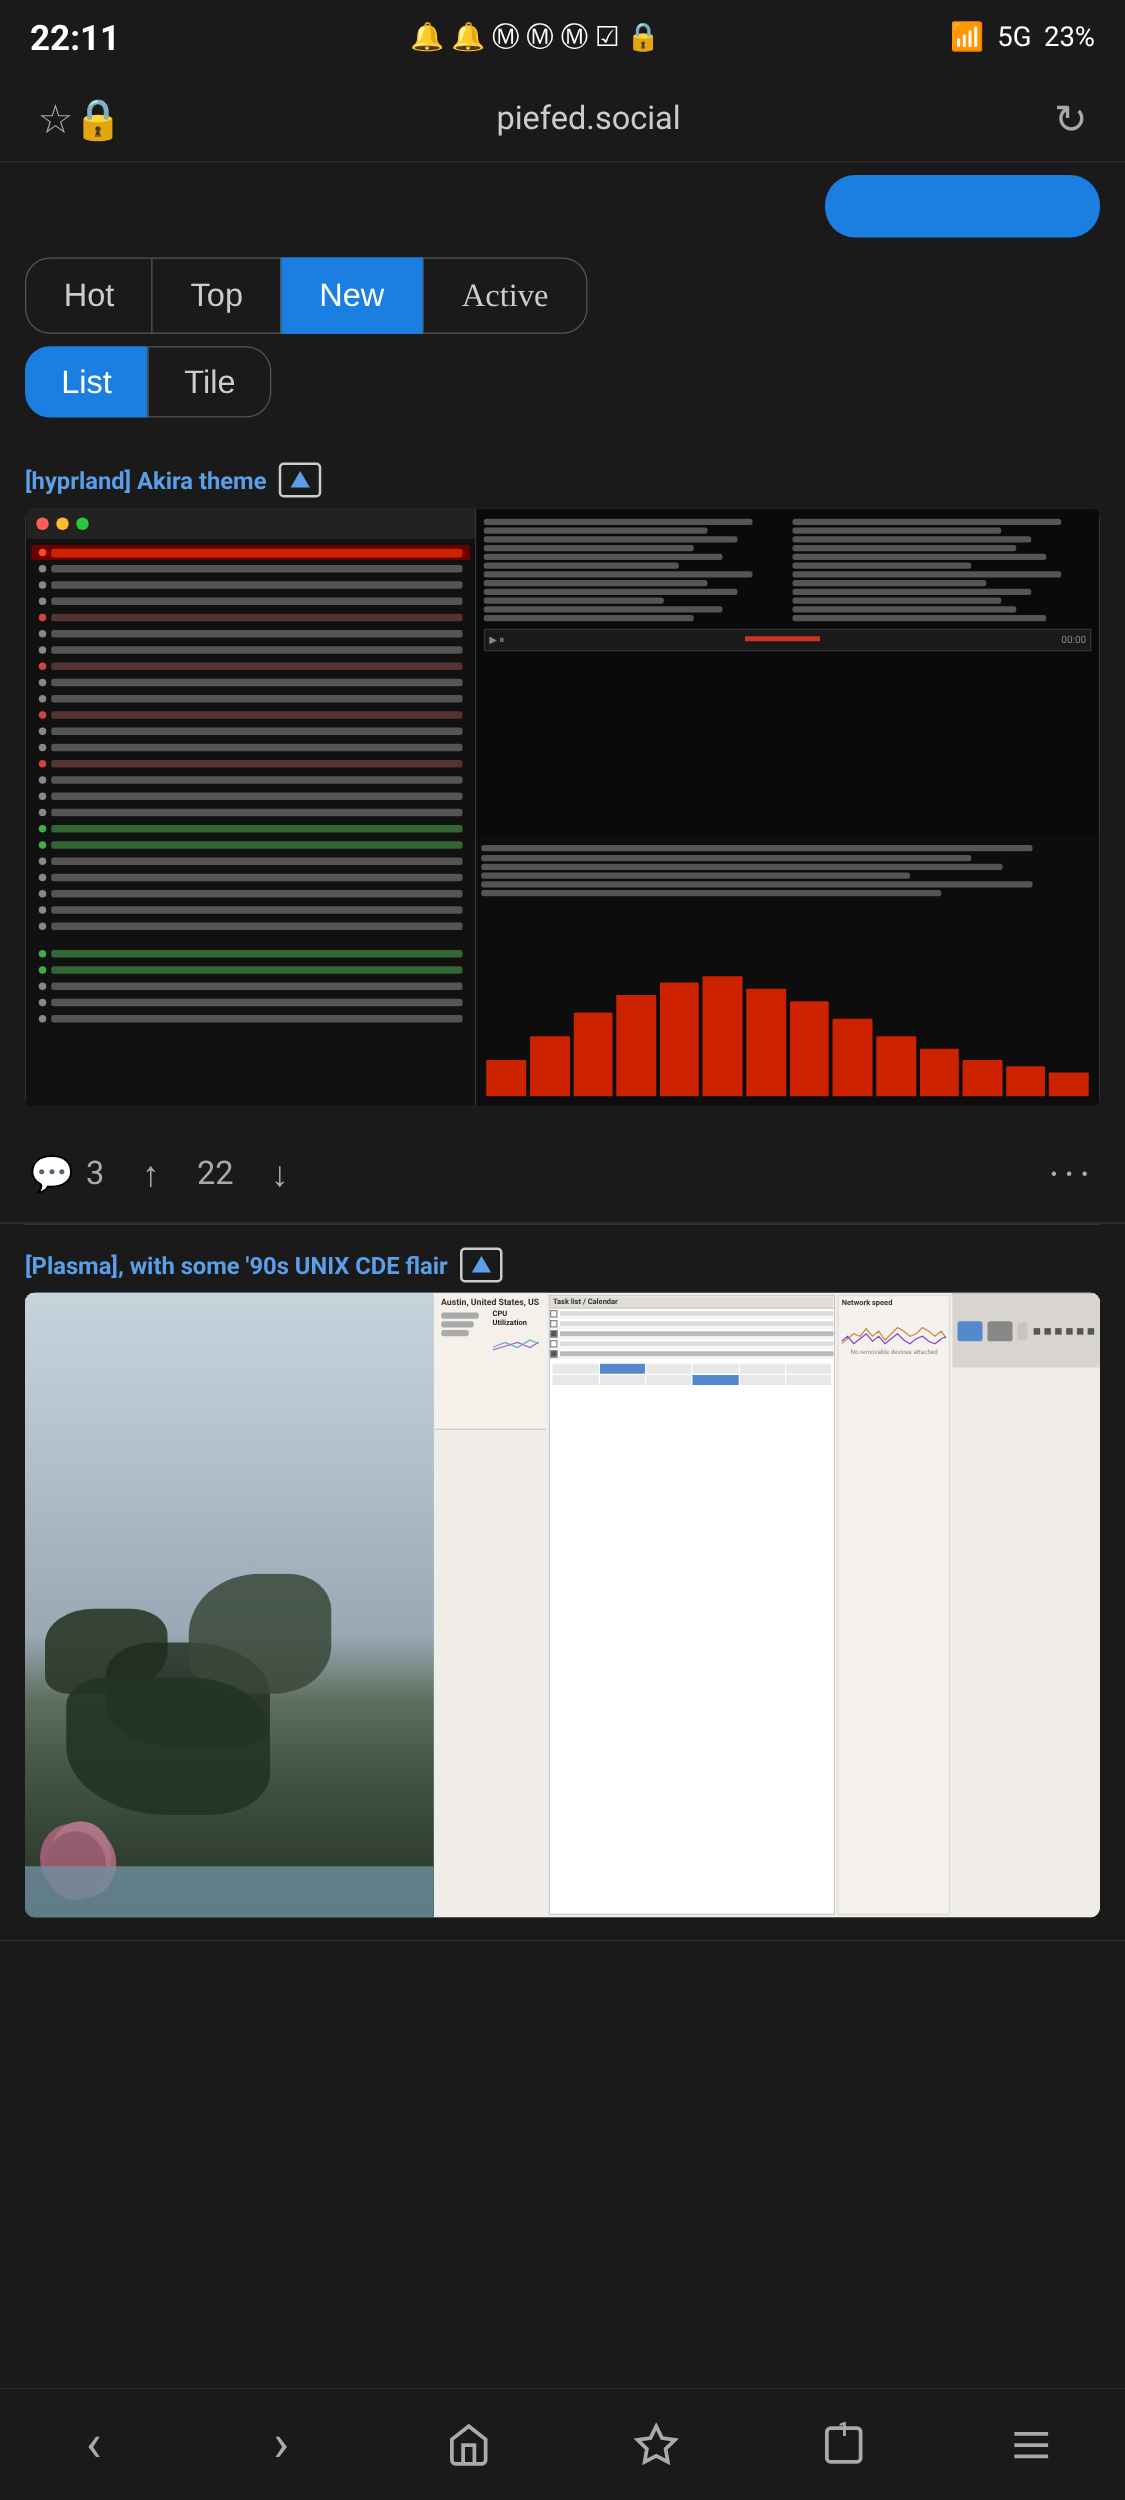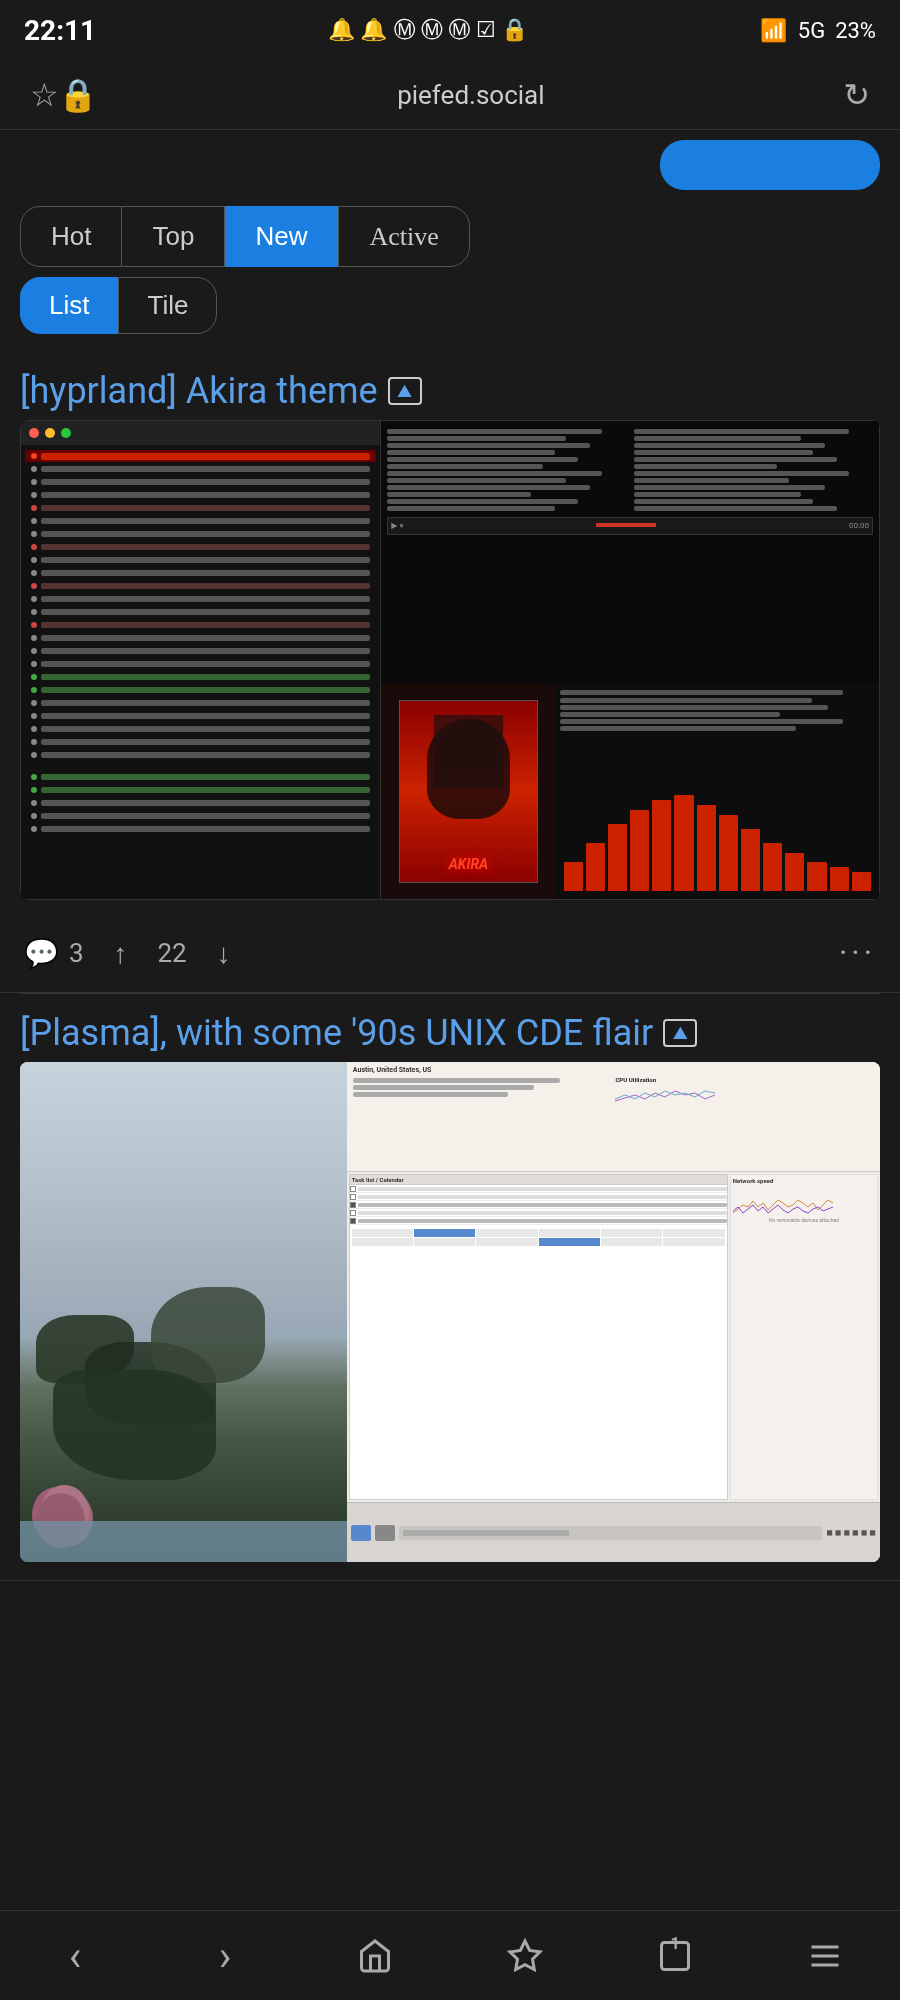--- a/index.html
+++ b/index.html
@@ -157,22 +157,22 @@
     }
 
     
     .post {
       background: #1a1a1a;
       padding: 18px 20px 0;
       border-bottom: 1px solid #333;
       margin-bottom: 0;
     }
     .post-title {
-      font-size: 36px;
-      font-weight: 400;
+      font-size: 19px;
+      font-weight: 700;
       color: #5b9fe8;
       margin-bottom: 8px;
       display: flex;
       align-items: center;
       gap: 10px;
     }
     .post-title .img-icon {
       display: inline-block;
       width: 34px;
       height: 28px;
@@ -345,21 +345,21 @@
       height: 100%;
       background: linear-gradient(180deg, #b8c8d8 0%, #9aacbc 60%, #7a8c9c 100%);
       display: flex;
       align-items: flex-end;
     }
     .plasma-right {
       flex: 1;
       height: 100%;
       background: #f0ede8;
       display: flex;
-      flex-direction: column;
+      flex-direction: row;
       overflow: hidden;
     }
     .plasma-album {
       width: 90%;
       margin: 4px auto;
       background: linear-gradient(135deg, #4a3060 0%, #8a4040 50%, #2a2040 100%);
       height: 60px;
       border-radius: 4px;
       display: flex;
       align-items: center;
@@ -665,28 +665,20 @@
             <div style="display:flex; justify-content:space-between;">
               <span>▶ ⏸</span>
               <span style="background:#cc3322; width:60px; height:4px; display:inline-block; margin:2px 0;"></span>
               <span>00:00</span>
             </div>
           </div>
         </div>
 
         <div class="akira-right-bottom">
 
-          <div class="akira-movie-poster">
-            <div class="akira-poster-img">
-
-              <div style="position:absolute; top:10%; left:20%; width:60%; height:55%; background:rgba(20,10,10,0.8); border-radius:50% 50% 40% 40% / 40% 40% 30% 30%;"></div>
-              <div style="position:absolute; top:8%; left:25%; width:50%; height:40%; background:rgba(30,15,15,0.7);"></div>
-              <span class="akira-poster-text">AKIRA</span>
-            </div>
-          </div>
 
           <div style="flex:1; display:flex; flex-direction:column;">
             <div style="padding:4px; font-size:7px; color:#888; flex:1; overflow:hidden;">
               <div class="mini-line" style="width:90%; margin-bottom:3px;"></div>
               <div class="mini-line" style="width:80%"></div>
               <div class="mini-line" style="width:85%; margin-top:2px;"></div>
               <div class="mini-line" style="width:70%; margin-top:2px;"></div>
               <div class="mini-line" style="width:90%; margin-top:2px;"></div>
               <div class="mini-line" style="width:75%; margin-top:2px;"></div>
             </div>

